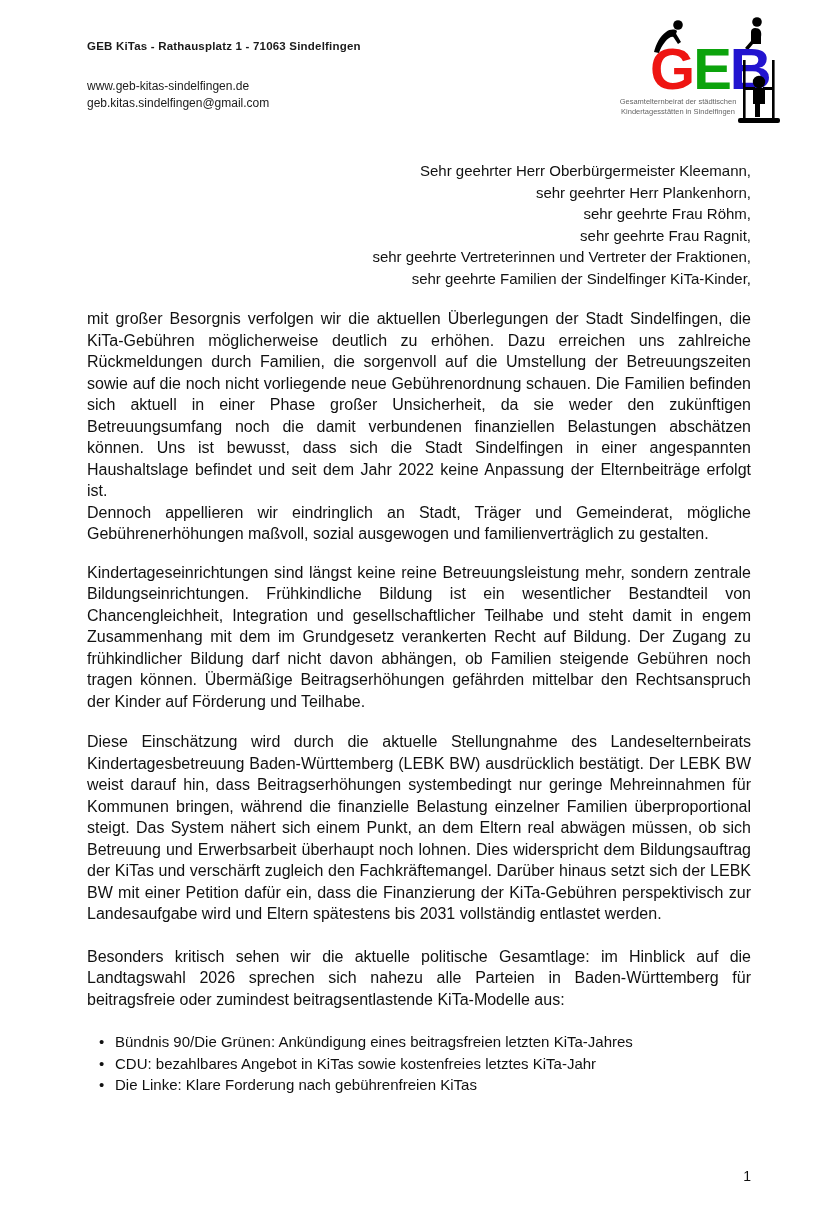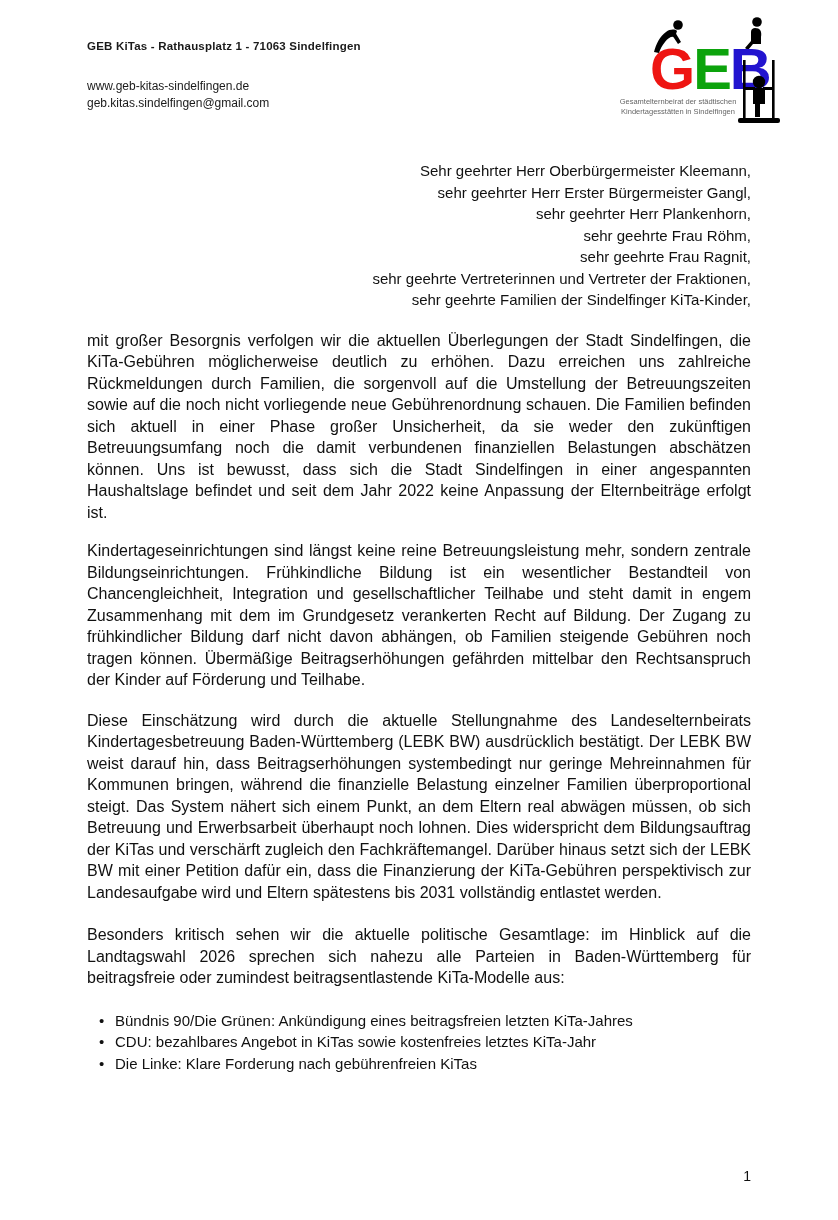--- a/index.html
+++ b/index.html
@@ -103,29 +103,29 @@
       <div class="logo-caption">
         <div>Gesamtelternbeirat der städtischen</div>
         <div>Kindertagesstätten in Sindelfingen</div>
       </div>
     </div>
   </div>
 
 
   <div class="salutation">
     <div>Sehr geehrter Herr Oberbürgermeister Kleemann,</div>
-    <div>sehr geehrter Herr Erster Bürgermeister Gangl,</div>
     <div>sehr geehrter Herr Plankenhorn,</div>
     <div>sehr geehrte Frau Röhm,</div>
     <div>sehr geehrte Frau Ragnit,</div>
     <div>sehr geehrte Vertreterinnen und Vertreter der Fraktionen,</div>
     <div>sehr geehrte Familien der Sindelfinger KiTa-Kinder,</div>
   </div>
 
   <div class="para mt-block">mit großer Besorgnis verfolgen wir die aktuellen Überlegungen der Stadt Sindelfingen, die KiTa-Gebühren möglicherweise deutlich zu erhöhen. Dazu erreichen uns zahlreiche Rückmeldungen durch Familien, die sorgenvoll auf die Umstellung der Betreuungszeiten sowie auf die noch nicht vorliegende neue Gebührenordnung schauen. Die Familien befinden sich aktuell in einer Phase großer Unsicherheit, da sie weder den zukünftigen Betreuungsumfang noch die damit verbundenen finanziellen Belastungen abschätzen können. Uns ist bewusst, dass sich die Stadt Sindelfingen in einer angespannten Haushaltslage befindet und seit dem Jahr 2022 keine Anpassung der Elternbeiträge erfolgt ist.</div>
+  <div class="para">Dennoch appellieren wir eindringlich an Stadt, Träger und Gemeinderat, mögliche Gebührenerhöhungen maßvoll, sozial ausgewogen und familienverträglich zu gestalten.</div>
 
   <div class="para mt-block2">Kindertageseinrichtungen sind längst keine reine Betreuungsleistung mehr, sondern zentrale Bildungseinrichtungen. Frühkindliche Bildung ist ein wesentlicher Bestandteil von Chancengleichheit, Integration und gesellschaftlicher Teilhabe und steht damit in engem Zusammenhang mit dem im Grundgesetz verankerten Recht auf Bildung. Der Zugang zu frühkindlicher Bildung darf nicht davon abhängen, ob Familien steigende Gebühren noch tragen können. Übermäßige Beitragserhöhungen gefährden mittelbar den Rechtsanspruch der Kinder auf Förderung und Teilhabe.</div>
 
   <div class="para mt-block">Diese Einschätzung wird durch die aktuelle Stellungnahme des Landeselternbeirats Kindertagesbetreuung Baden-Württemberg (LEBK BW) ausdrücklich bestätigt. Der LEBK BW weist darauf hin, dass Beitragserhöhungen systembedingt nur geringe Mehreinnahmen für Kommunen bringen, während die finanzielle Belastung einzelner Familien überproportional steigt. Das System nähert sich einem Punkt, an dem Eltern real abwägen müssen, ob sich Betreuung und Erwerbsarbeit überhaupt noch lohnen. Dies widerspricht dem Bildungsauftrag der KiTas und verschärft zugleich den Fachkräftemangel. Darüber hinaus setzt sich der LEBK BW mit einer Petition dafür ein, dass die Finanzierung der KiTa-Gebühren perspektivisch zur Landesaufgabe wird und Eltern spätestens bis 2031 vollständig entlastet werden.</div>
 
   <div class="para mt-block3">Besonders kritisch sehen wir die aktuelle politische Gesamtlage: im Hinblick auf die Landtagswahl 2026 sprechen sich nahezu alle Parteien in Baden-Württemberg für beitragsfreie oder zumindest beitragsentlastende KiTa-Modelle aus:</div>
 
   <ul class="points">
     <li>Bündnis 90/Die Grünen: Ankündigung eines beitragsfreien letzten KiTa-Jahres</li>
     <li>CDU: bezahlbares Angebot in KiTas sowie kostenfreies letztes KiTa-Jahr</li>

